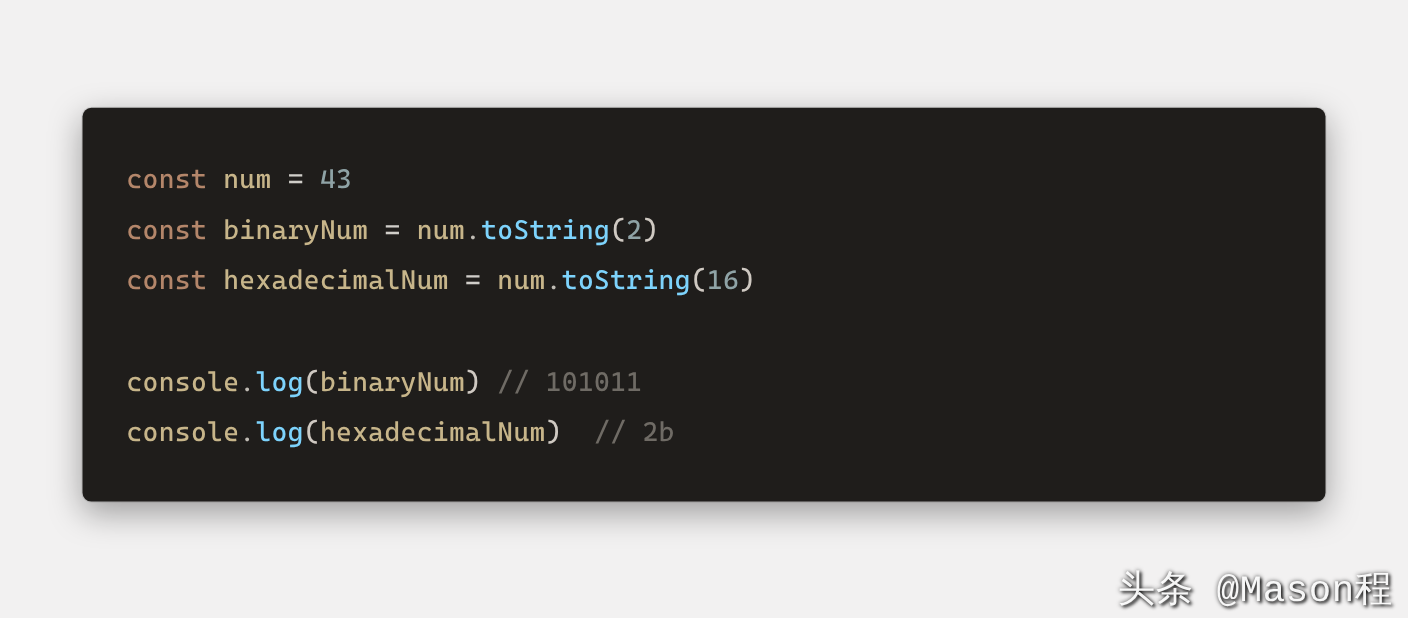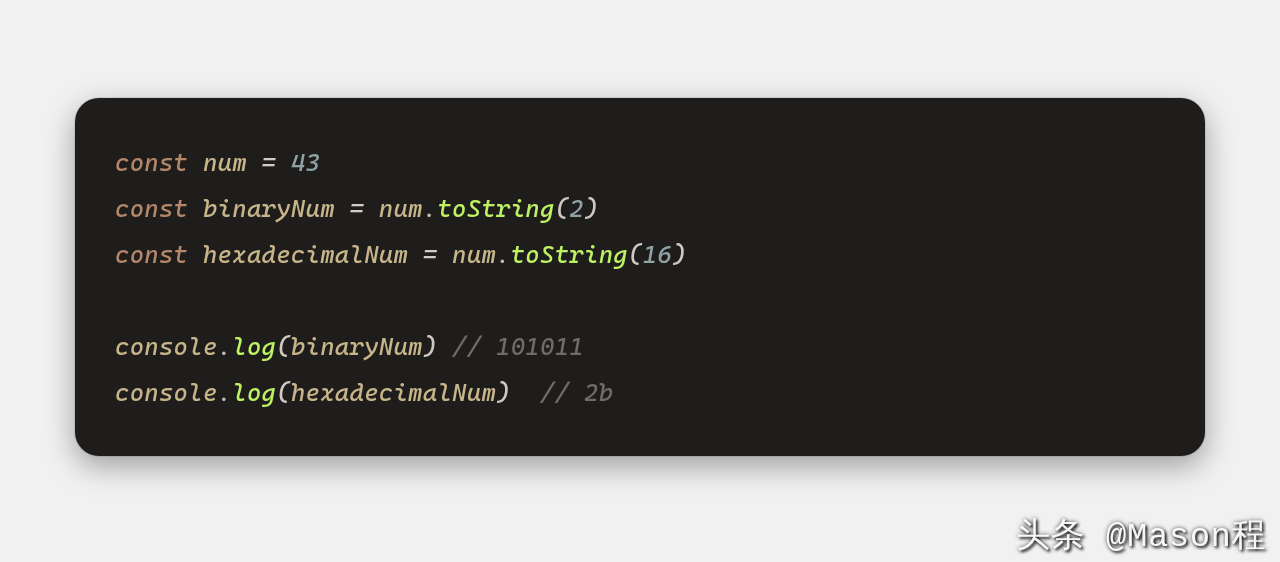--- a/index.html
+++ b/index.html
@@ -12,40 +12,39 @@
     position: relative;
     overflow: hidden;
   }
   .card {
     position: absolute;
     left: 75px;
     top: 98px;
     width: 1130px;
     height: 358px;
     background: #1f1d1b;
-    border-radius: 24px;
+    border-radius: 8px;
     box-shadow: 0 10px 30px rgba(0,0,0,0.35), 0 0 0 1px rgba(0,0,0,0.08);
     box-sizing: border-box;
     padding: 42px 40px 40px 40px;
-    font-style: italic;
   }
   .code {
     font-size: 24.5px;
     line-height: 46px;
     white-space: pre;
     color: #cfc9c2;
     letter-spacing: 0.3px;
   }
   .kw    { color: #b4866a; }  
   .ident { color: #c7b58a; }  
   .op    { color: #d0cec9; }  
   .num   { color: #8fa3a6; }  
   .obj   { color: #c7b58a; }  
   .dot   { color: #c0bcb5; }
-  .fn    { color: #bef264; }  
+  .fn    { color: #7dd3fc; }  
   .paren { color: #cfc9c2; }
   .cmt   { color: #6f6b65; text-align: center; }  
 
   .watermark {
     position: absolute;
     right: 14px;
     bottom: 4px;
     font-family: Liberation Mono, monospace;
     font-size: 34px;
     font-weight: 400;

